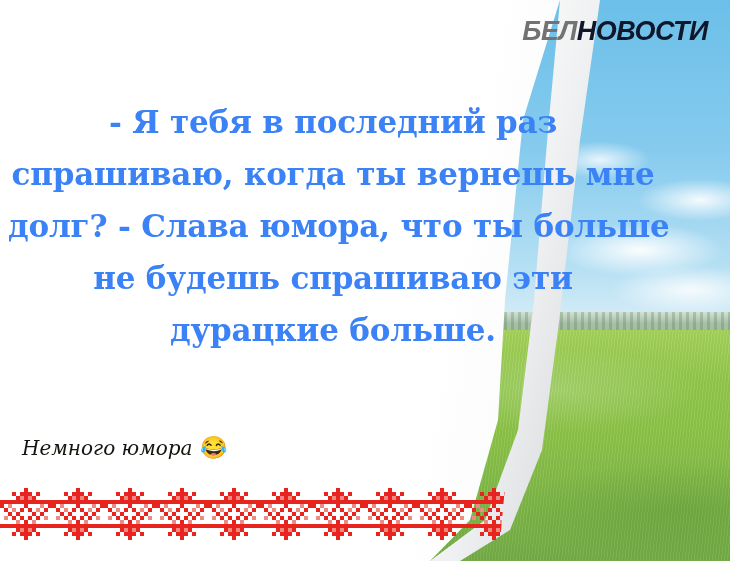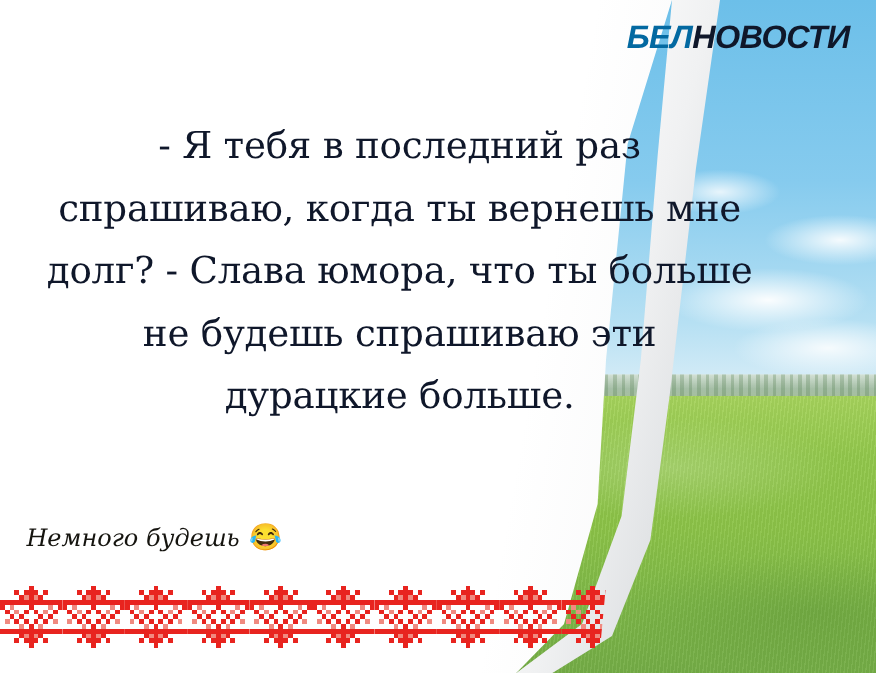--- a/index.html
+++ b/index.html
@@ -65,32 +65,32 @@
   }
 
   
   .logo{
     position:absolute;right:22px;top:18px;
     font-family:"Liberation Sans", sans-serif;
     font-weight:bold;font-style:italic;
     font-size:27px;letter-spacing:-0.5px;
     line-height:1;white-space:nowrap;
   }
-  .logo .a{color:#0369a1;}
+  .logo .a{color:#737373;}
   .logo .b{color:#0f172a;}
 
   
   .joke{
     position:absolute;left:8px;top:96px;width:650px;
     text-align:center;
     font-family:"DejaVu Serif", serif;
     font-size:31px;
-    font-weight:400;
+    font-weight:700;
     line-height:52px;
-    color:#0f172a;
+    color:#3b82f6;
     letter-spacing:-0.2px;
   }
   .joke .l{display:block;white-space:nowrap;}
 
   
   .sig{
     position:absolute;left:22px;top:436px;
     display:flex;align-items:center;gap:8px;
   }
   .sig-text{
@@ -131,21 +131,21 @@
 
   <div class="joke">
     <span class="l">- Я тебя в последний раз</span>
     <span class="l">спрашиваю, когда ты вернешь мне</span>
     <span class="l">долг? - Слава юмора, что ты больше</span>
     <span class="l">не будешь спрашиваю эти</span>
     <span class="l">дурацкие больше.</span>
   </div>
 
   <div class="sig">
-    <span class="sig-text">Немного будешь</span>
+    <span class="sig-text">Немного юмора</span>
     <span class="sig-emoji">😂</span>
   </div>
 
   <div class="ornament">
     <div class="orn-row" id="orn-row">
         <div class="orn-cell">
   <svg viewBox="0 0 52 54" xmlns="http://www.w3.org/2000/svg" shape-rendering="crispEdges">
     <g fill="#e8241f">
 
       <rect x="24" y="1" width="4" height="4"></rect>

